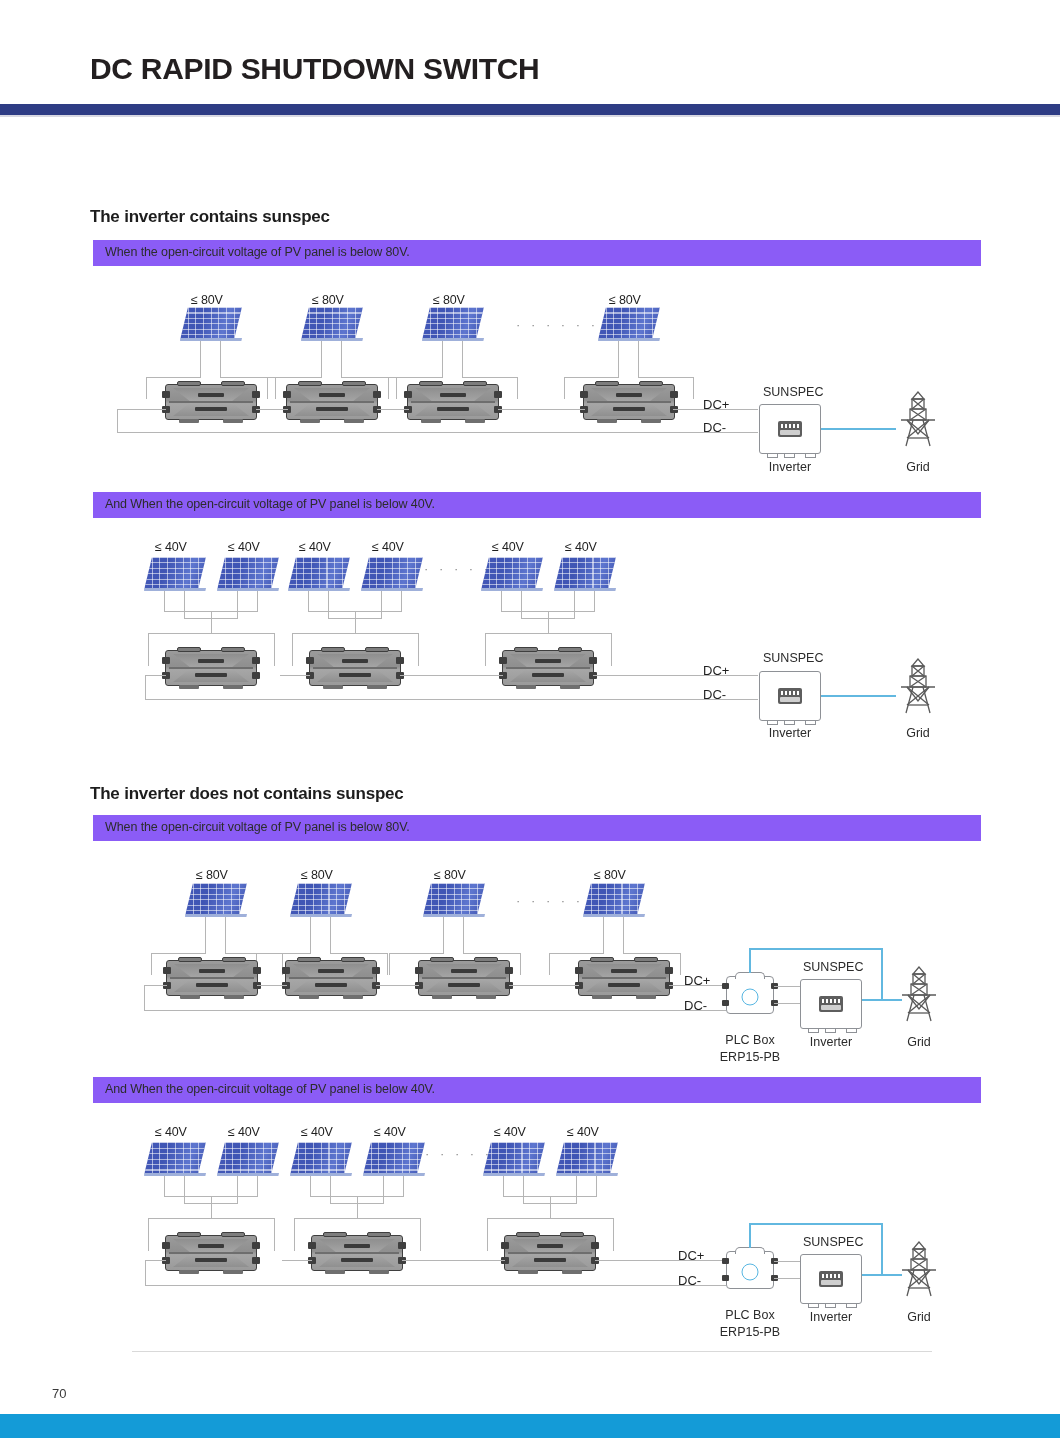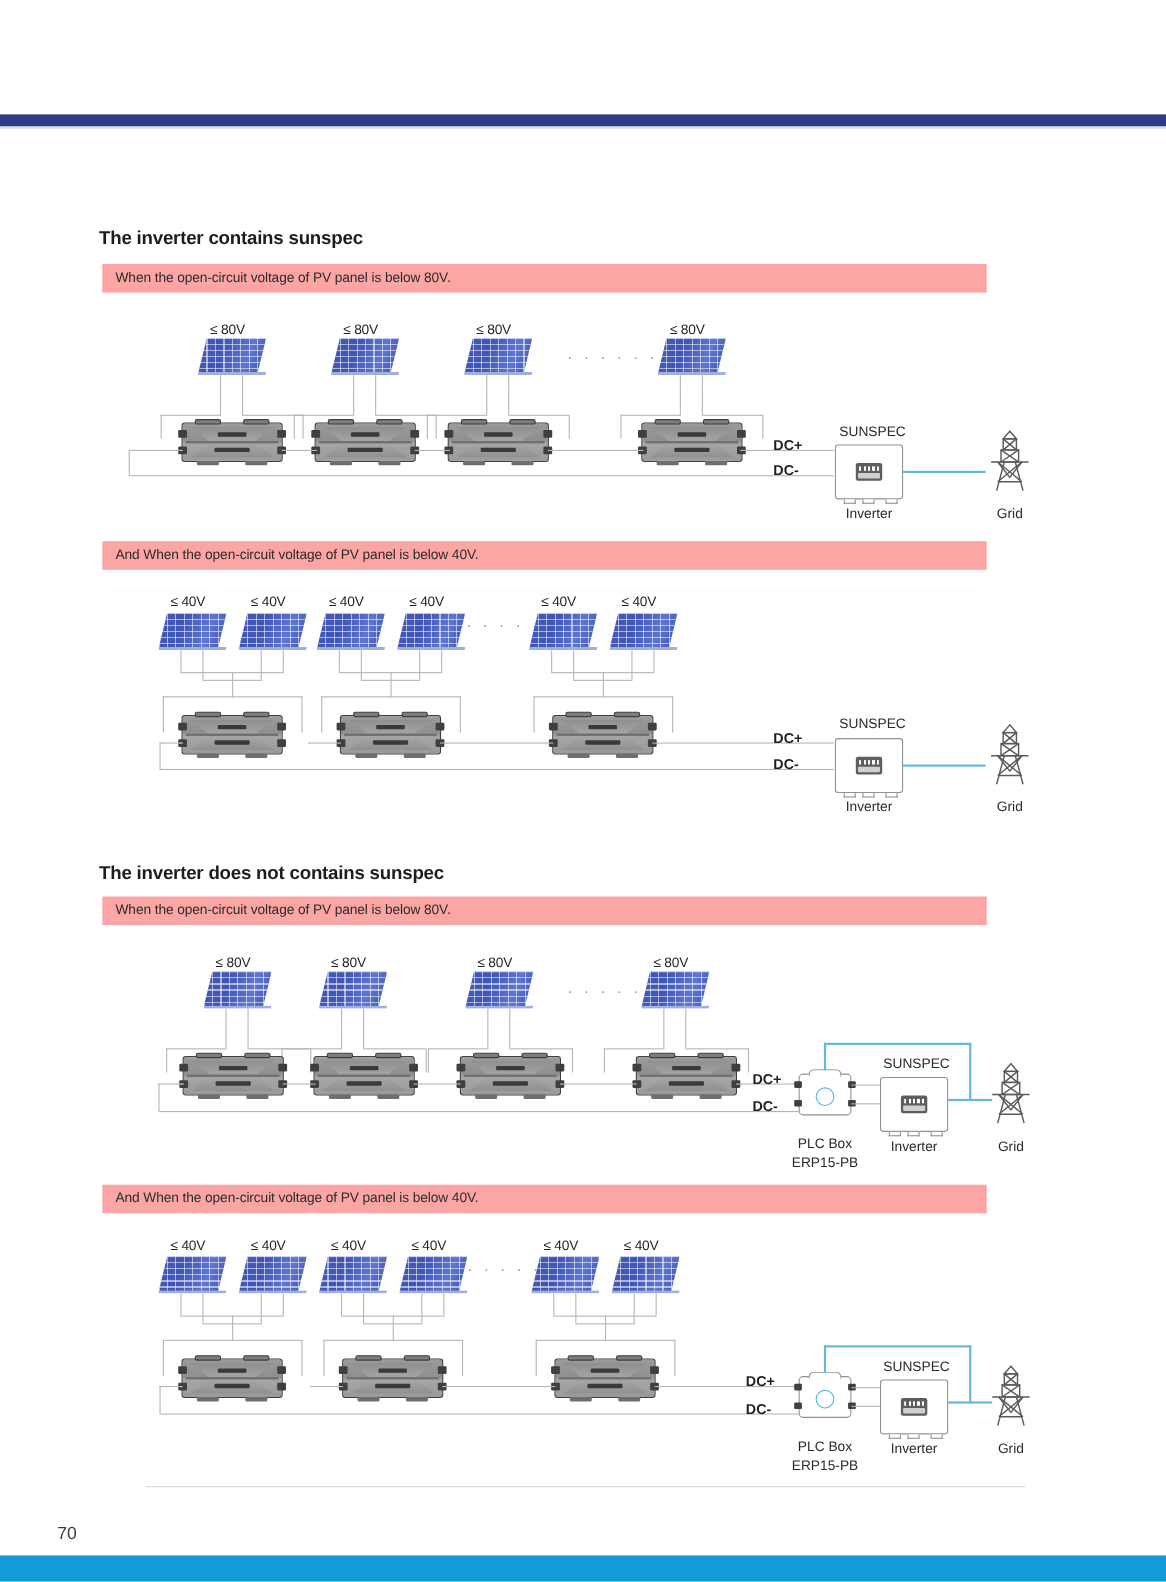--- a/index.html
+++ b/index.html
@@ -11,25 +11,25 @@
   .doc-title{position:absolute;left:90px;top:52px;font-size:30px;font-weight:bold;
              letter-spacing:-0.3px;color:#231f20;white-space:nowrap;}
   .title-rule{position:absolute;left:0;top:104px;width:1060px;height:11px;background:#2e3c84;}
   .title-rule-shadow{position:absolute;left:0;top:115px;width:1060px;height:2px;background:#d8d8e2;}
 
   .section-title{position:absolute;left:90px;top:141px;font-size:25px;font-weight:400;
                  letter-spacing:-0.2px;color:#2b2b2b;}
 
   .sub-head{position:absolute;left:90px;font-size:17px;font-weight:600;color:#1d1d1d;letter-spacing:-0.2px;}
 
-  .banner{position:absolute;left:93px;width:804px;height:26px;background:#fca5a5;}
+  .banner{position:absolute;left:93px;width:888px;height:26px;background:#8b5cf6;}
   .banner span{position:absolute;left:12px;top:5px;font-size:12.5px;color:#2c2c2c;letter-spacing:-0.1px;}
 
   .footer-rule{position:absolute;left:132px;top:1351px;width:800px;height:1px;background:#d9d9d9;}
-  .page-num{position:absolute;left:52px;top:1386px;font-size:16px;color:#3a3a3a;}
+  .page-num{position:absolute;left:52px;top:1386px;font-size:13px;color:#3a3a3a;}
   .site{position:absolute;left:0;top:1390px;width:1060px;text-align:center;font-size:13.5px;color:#2b2b2b;}
   .bottom-bar{position:absolute;left:0;top:1414px;width:1060px;height:24px;background:#149bd7;}
 
   
   .diagram{position:absolute;}
   .wire{position:absolute;background:#b5b5b5;}
   .wire.h{height:1px;}
   .wire.v{width:1px;}
   .bluewire{position:absolute;background:#62b8e0;}
   .bluewire.h{height:2px;}
@@ -103,27 +103,28 @@
        background:#fff;box-sizing:border-box;}
   .plc .ring{position:absolute;left:50%;top:25px;transform:translate(-50%,-50%);
        width:15px;height:15px;border:1.8px solid #57b6e2;border-radius:50%;}
   .plc .pin{position:absolute;width:7px;height:6px;background:#3f3f3f;border-radius:1px;}
   .plc .pin.tl{left:-4px;top:11px;}  .plc .pin.tr{right:-4px;top:11px;}
   .plc .pin.bl{left:-4px;top:28px;}  .plc .pin.br{right:-4px;top:28px;}
 
   
   .tower{position:absolute;width:46px;height:58px;}
   .tower svg{display:block;}
-  .dcplus,.dcminus{position:absolute;font-size:13px;color:#1f1f1f;white-space:nowrap;font-weight:bold;}
+  .dcplus,.dcminus{position:absolute;font-size:13px;color:#1f1f1f;white-space:nowrap;}
 </style>
 </head>
 <body>
 
 <div class="page">
 
+  <div class="doc-title">DC RAPID SHUTDOWN SWITCH</div>
   <div class="title-rule"></div>
   <div class="title-rule-shadow"></div>
 
   <div class="sub-head" style="top:207px;">The inverter contains sunspec</div>
 
   <div class="banner" style="top:240px;">
     <span>When the open-circuit voltage of PV panel is below 80V.</span>
   </div>
 
   <div class="diagram" style="left:0;top:280px;width:1060px;height:210px;">

